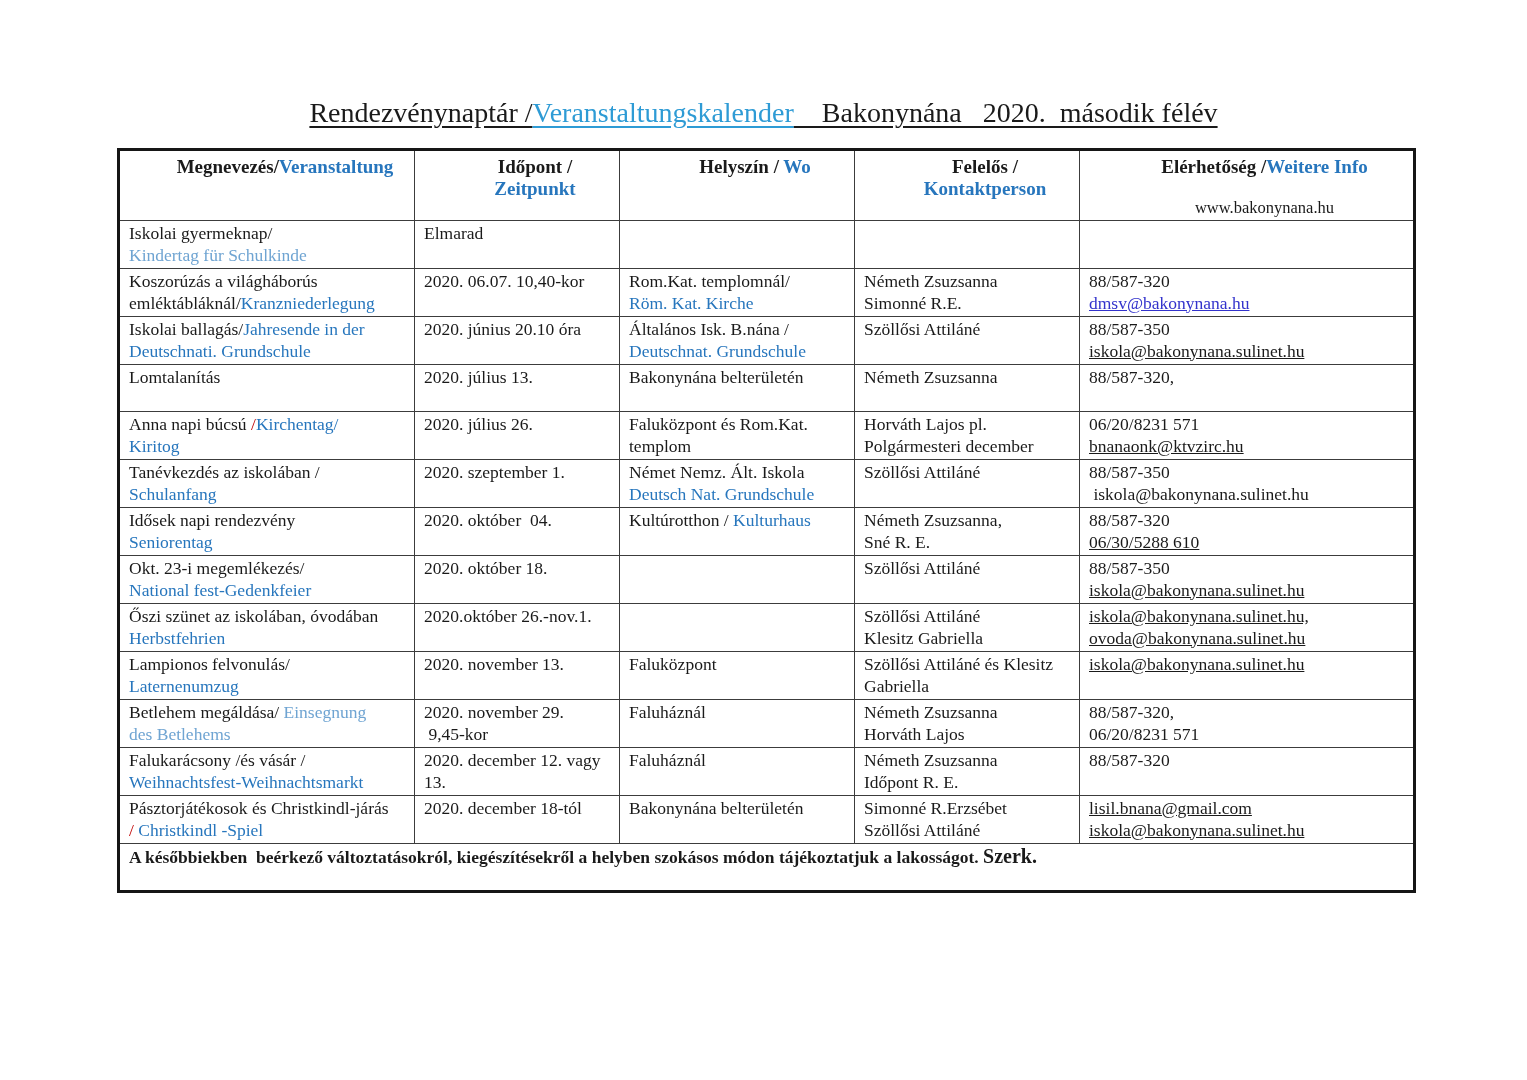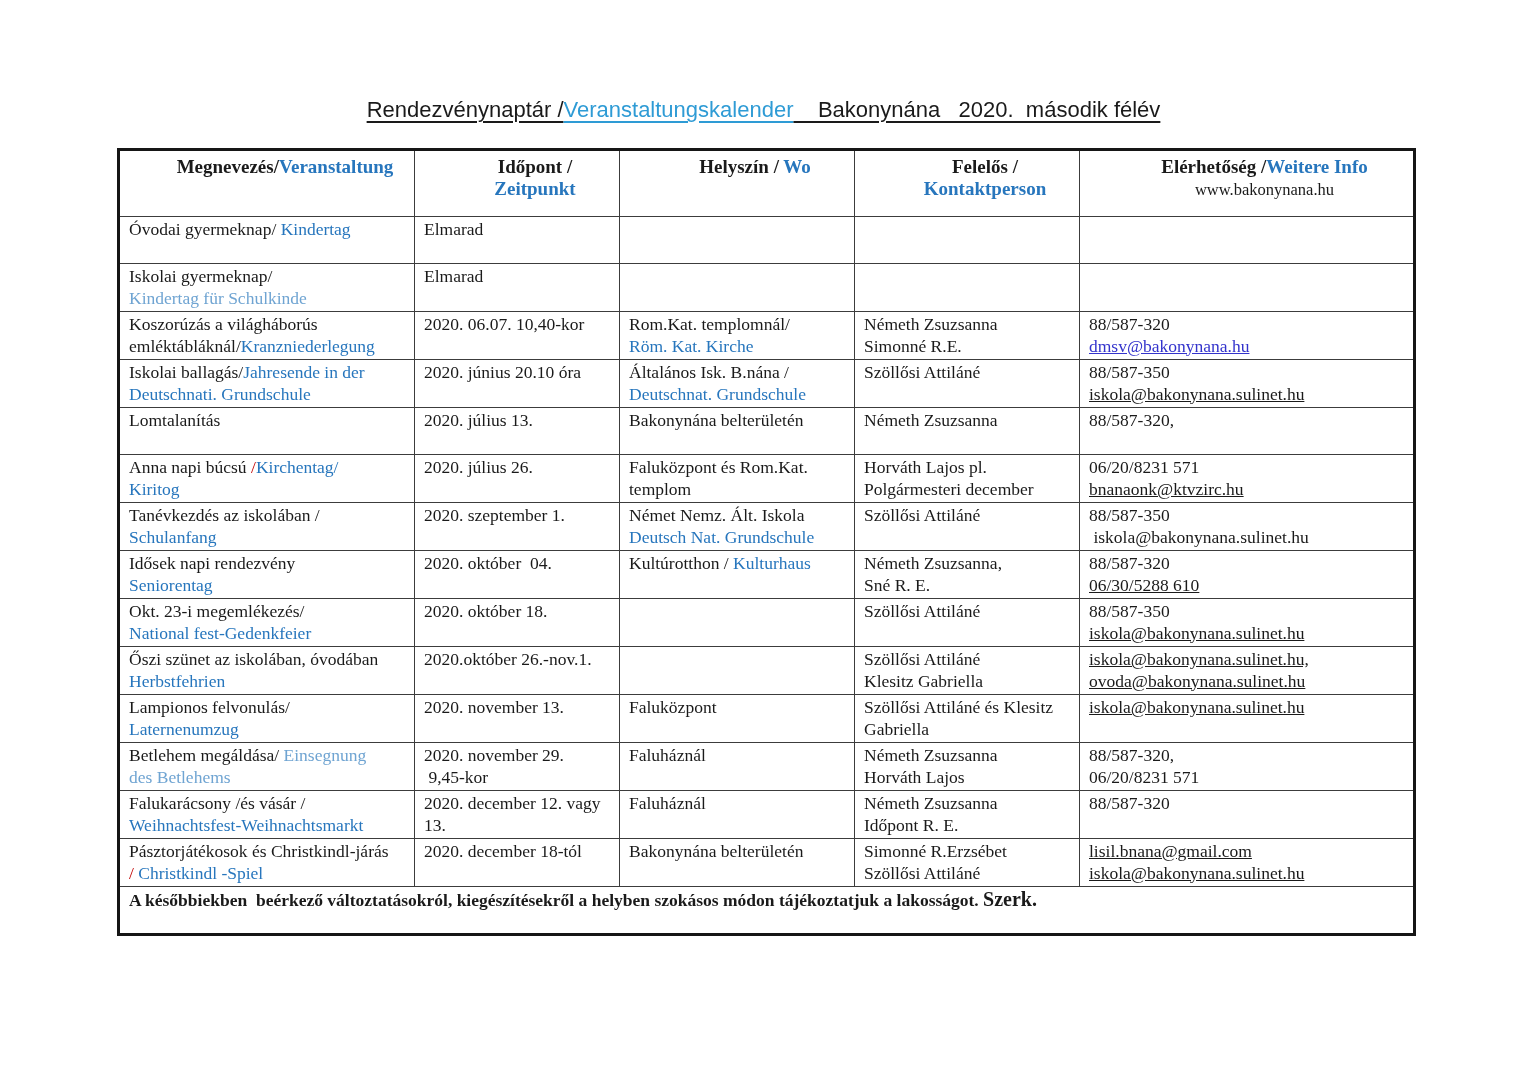--- a/index.html
+++ b/index.html
@@ -1,40 +1,40 @@
 <!DOCTYPE html>
 <html><head>
 <meta charset="utf-8">
 <style>
   html,body{margin:0;padding:0;background:#ffffff;}
   body{width:1527px;height:1080px;position:relative;font-family:"Liberation Serif",serif;color:#1a1a1a;}
   .title{
     position:absolute;top:97px;left:0;width:100%;
-    text-align:center;font-family:Liberation Sans, sans-serif;
-    font-size:22px;letter-spacing:0px;white-space:pre-wrap;
+    text-align:center;font-family:Liberation Serif, serif;
+    font-size:28px;letter-spacing:0px;white-space:pre-wrap;
   }
   .title span{text-decoration:underline;text-underline-offset:4px;}
   table.cal{
     position:absolute;left:117px;top:148px;width:1296px;
     border-collapse:collapse;table-layout:fixed;
     border:3px solid #161616;
   }
   table.cal td, table.cal th{
     border:1px solid #3c3c3c;vertical-align:top;
     padding:2px 8px 2px 9px;
     font-size:17.5px;line-height:21.5px;
     overflow:hidden;
   }
   table.cal td{height:42px;}
   table.cal th{
     height:58px;text-align:center;font-weight:bold;font-size:19px;
     padding-top:5px;
     padding-left:44px;
   }
-  .sub{font-weight:normal;font-size:16.5px;margin-top:1px;}
+  .sub{font-weight:normal;font-size:16.5px;margin-top:19px;}
   .line{display:block;white-space:pre-wrap;}
   .c-k{color:#1a1a1a;}
   .c-b{color:#2776bd;}
   .c-lb{color:#6fa4d2;}
   .c-r{color:#c00000;}
   .c-tb{color:#2e9bd5;}
   .u{text-decoration:underline;}
   .lnk{color:#3333cc;text-decoration:underline;}
   td.footer-cell{
     height:46px;padding:7px 10px 4px 12px;
@@ -60,31 +60,20 @@
         <th><span class="c-k">Megnevezés/</span><span class="c-b">Veranstaltung</span></th>
         <th><span class="c-k">Időpont / </span><span class="c-b">Zeitpunkt</span></th>
         <th><span class="c-k">Helyszín / </span><span class="c-b">Wo</span></th>
         <th><span class="c-k">Felelős / </span><span class="c-b">Kontaktperson</span></th>
         <th><span class="c-k">Elérhetőség /</span><span class="c-b">Weitere Info</span><div class="sub">www.bakonynana.hu</div></th>
       </tr>
   </thead>
   <tbody id="rows">
       <tr>
         <td>
-          <span class="line"><span class="c-k">Óvodai gyermeknap/ </span><span class="c-b">Kindertag</span></span>
-        </td>
-        <td>
-          <span class="line"><span class="c-k">Elmarad</span></span>
-        </td>
-        <td></td>
-        <td></td>
-        <td></td>
-      </tr>
-      <tr>
-        <td>
           <span class="line"><span class="c-k">Iskolai gyermeknap/</span></span>
           <span class="line"><span class="c-lb">Kindertag für Schulkinde</span></span>
         </td>
         <td>
           <span class="line"><span class="c-k">Elmarad</span></span>
         </td>
         <td></td>
         <td></td>
         <td></td>
       </tr>

